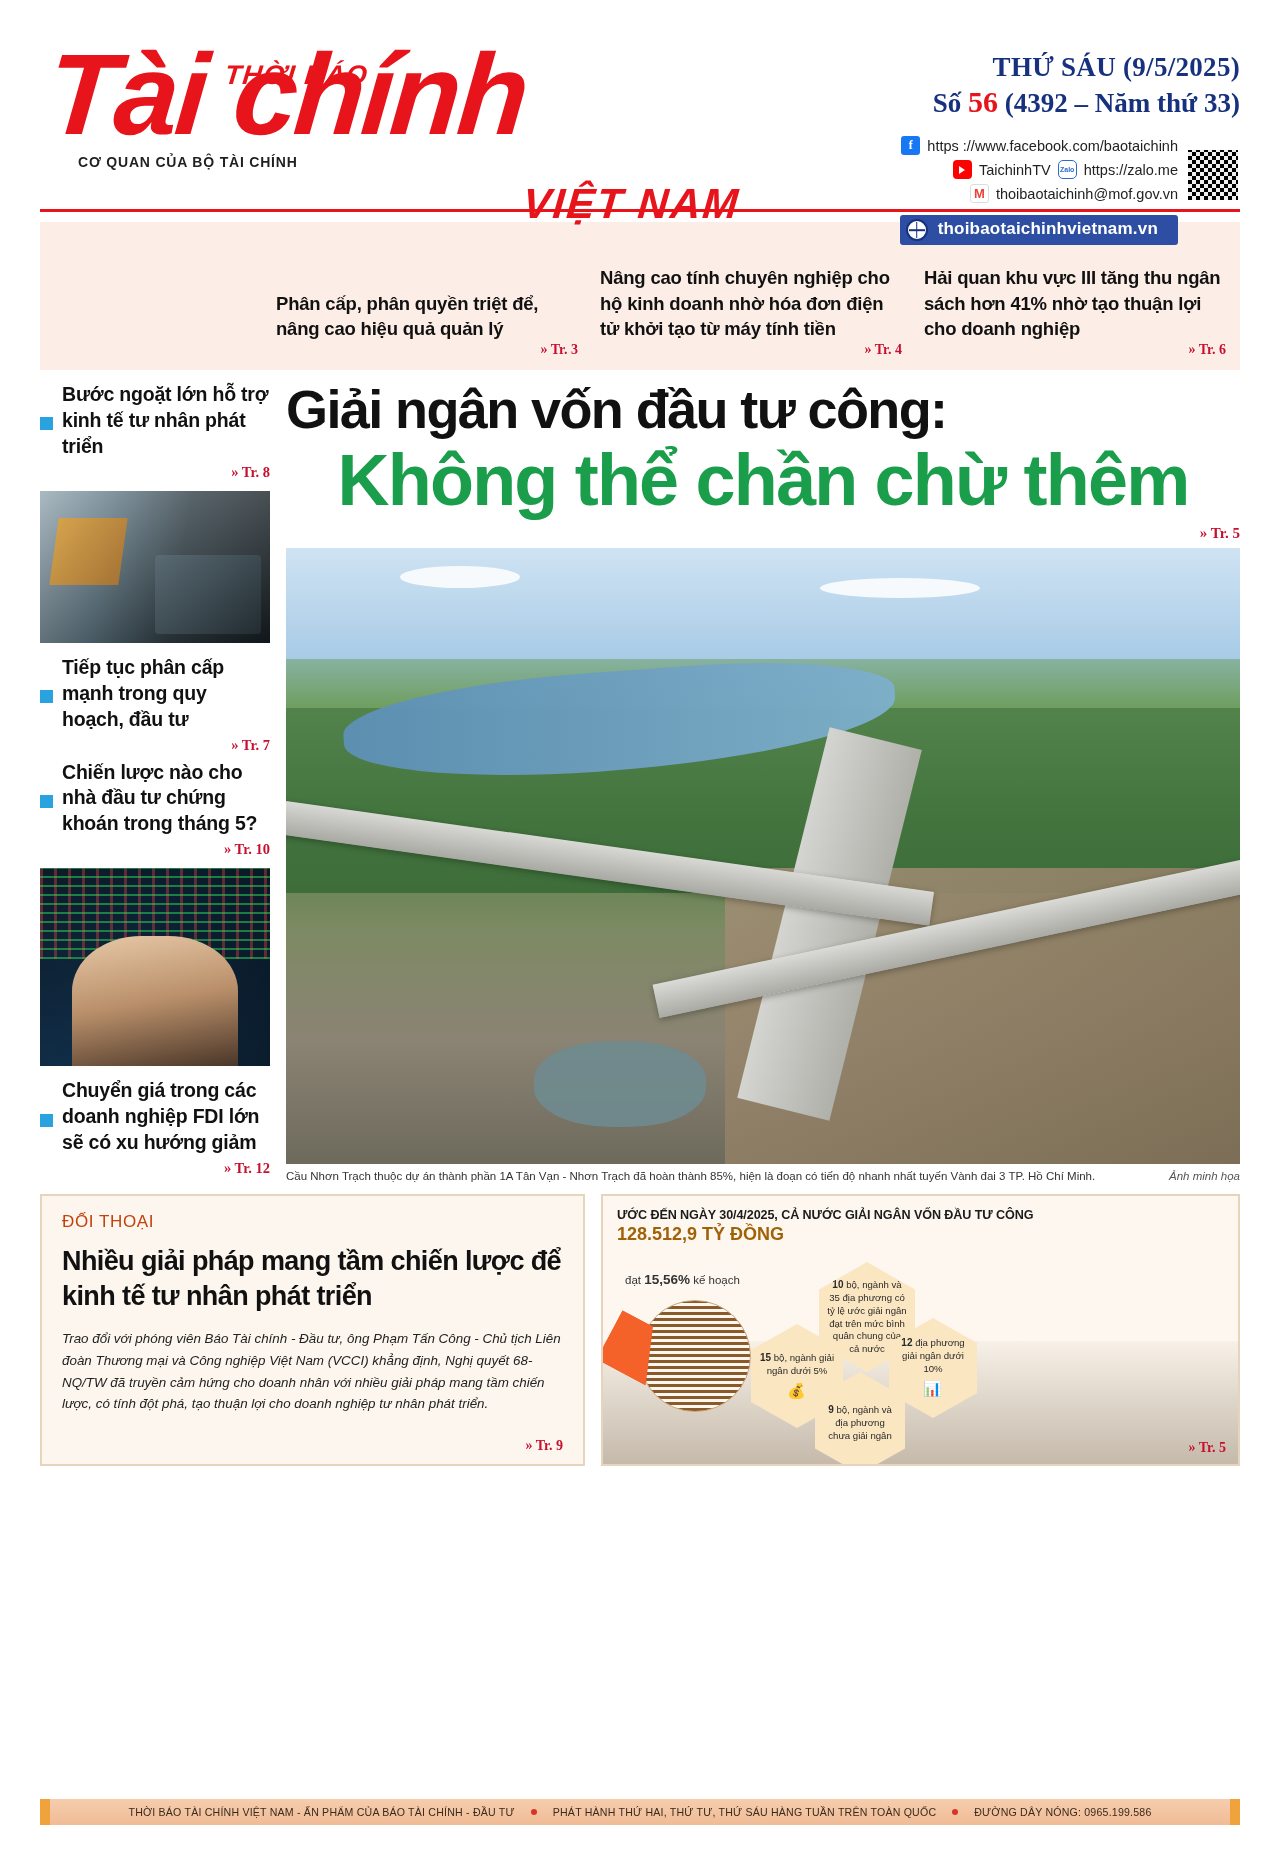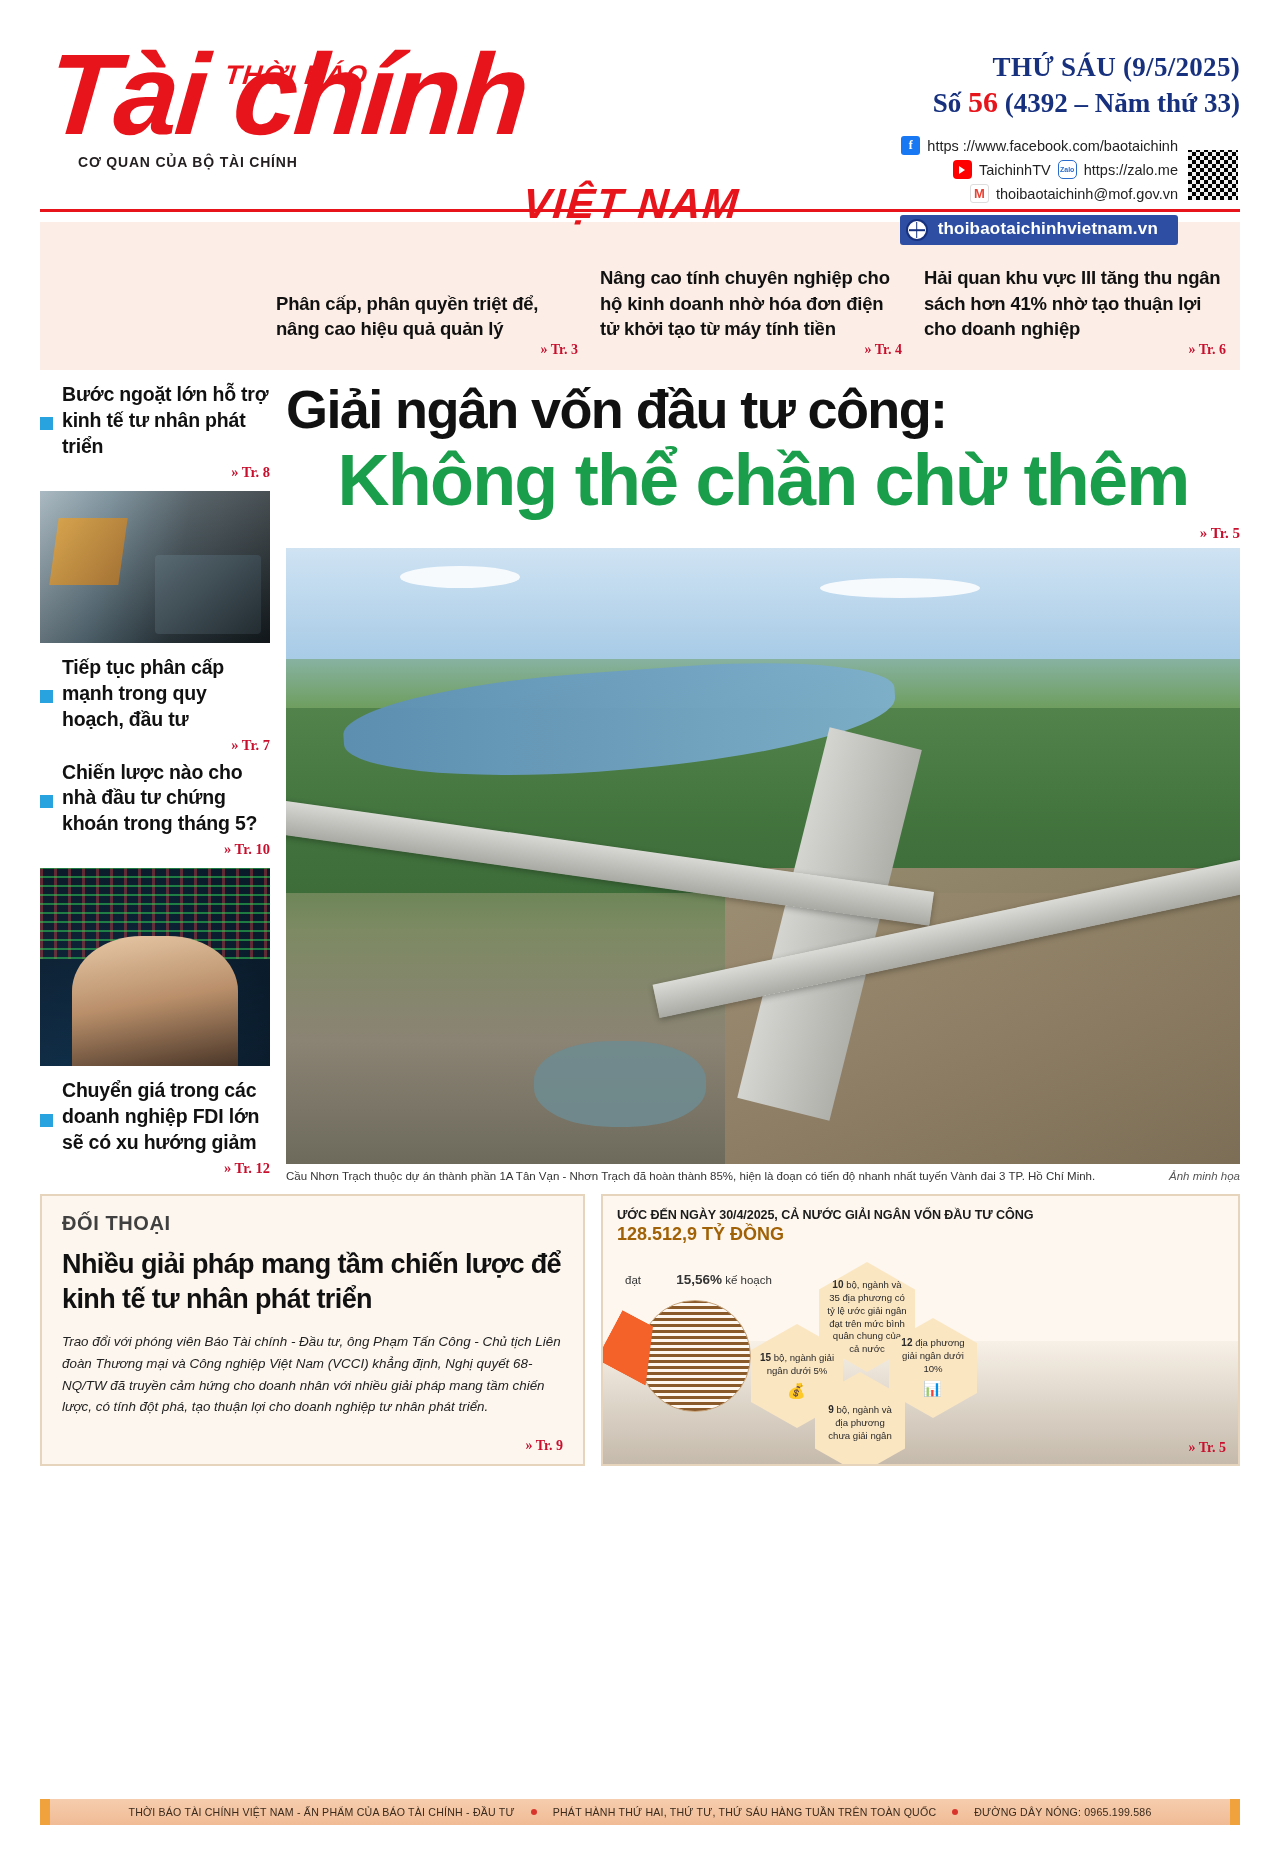--- a/index.html
+++ b/index.html
@@ -315,21 +315,21 @@
   
   .bottom { display: flex; gap: 16px; margin-top: 12px; height: 272px; }
   .dialog {
     flex: 0 0 545px;
     background: #fdf6ee;
     border: 2px solid #e7d4bd;
     padding: 16px 20px 10px;
     display: flex; flex-direction: column;
   }
   .dialog .tag {
-    color: #404040; font-weight: 700; font-size: 20px; letter-spacing: 0.6px;
+    color: #c2410c; font-weight: 400; font-size: 17px; letter-spacing: 0.6px;
     margin-bottom: 12px;
   }
   .dialog h2 {
     font-size: 27px; line-height: 1.3; font-weight: 800; color: #111;
     letter-spacing: -0.6px; margin-bottom: 14px;
   }
   .dialog p {
     font-size: 13.4px; line-height: 1.62; color: #222;
     font-style: italic;
   }
@@ -343,21 +343,21 @@
     overflow: hidden;
     padding: 12px 14px 8px;
   }
   .ig-title { font-size: 12.6px; font-weight: 700; color: #1b1b1b; letter-spacing: -0.1px; }
   .ig-amount { font-size: 18px; font-weight: 800; color: #a16207; margin-top: 2px; }
   .ig-bg {
     position: absolute; left: 0; right: 0; bottom: 0; height: 46%;
     background: linear-gradient(180deg, rgba(225,215,200,.2), rgba(150,135,115,.55));
   }
   .ig-note { position: absolute; left: 22px; top: 76px; font-size: 11.5px; color: #333; }
-  .ig-note b { font-size: 13.5px; margin-left: 32px; }
+  .ig-note b { font-size: 13.5px; }
   .pie {
     position: absolute; left: 36px; top: 104px;
     width: 112px; height: 112px; border-radius: 50%;
     background:
       repeating-linear-gradient(0deg, #8a5a2b 0 3px, #fdf7ef 3px 6px);
     border: 1px solid #c9a77f;
   }
   .pie .slice {
     position: absolute; left: 50%; top: 50%;
     width: 56px; height: 56px;

